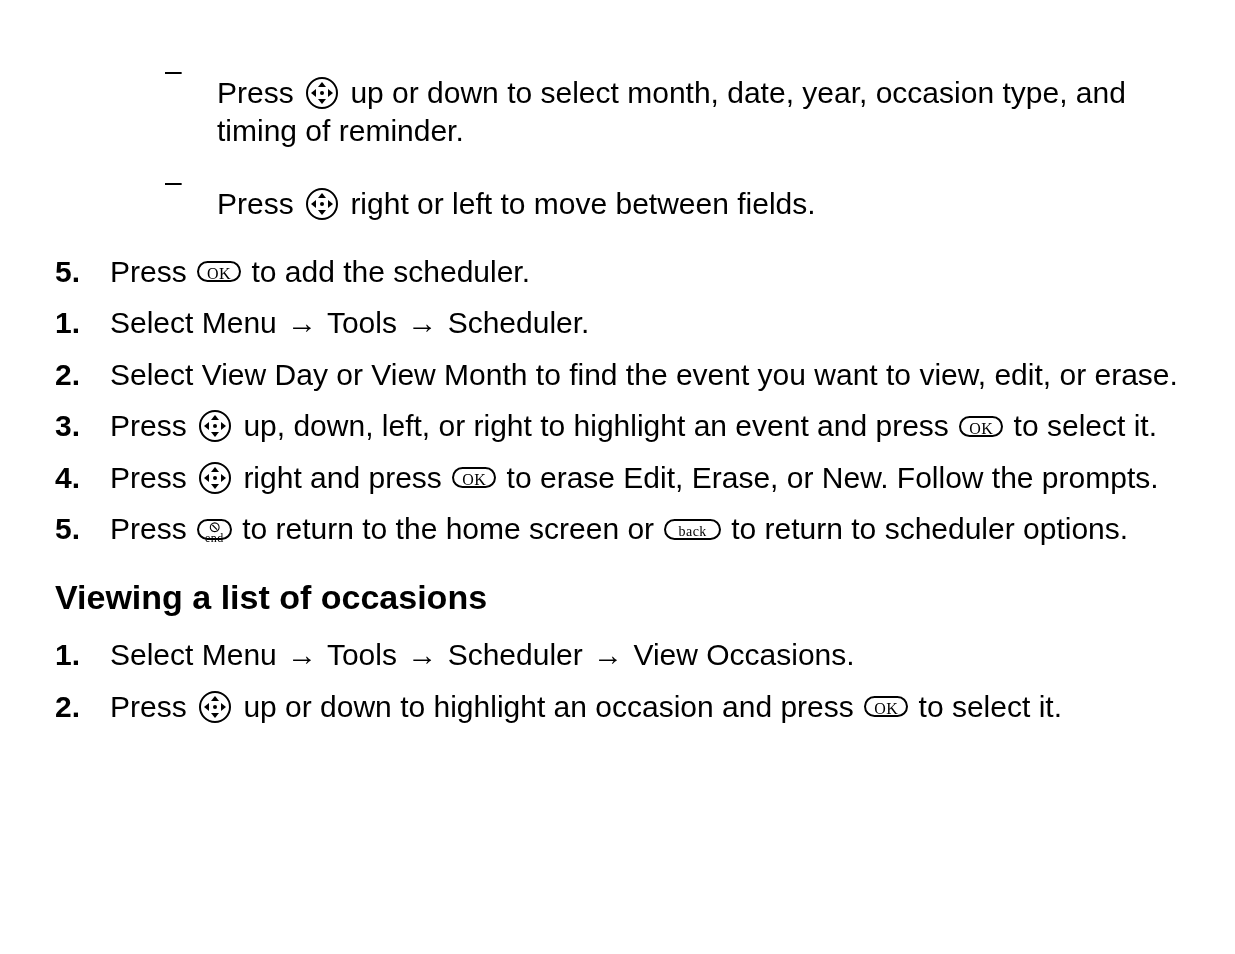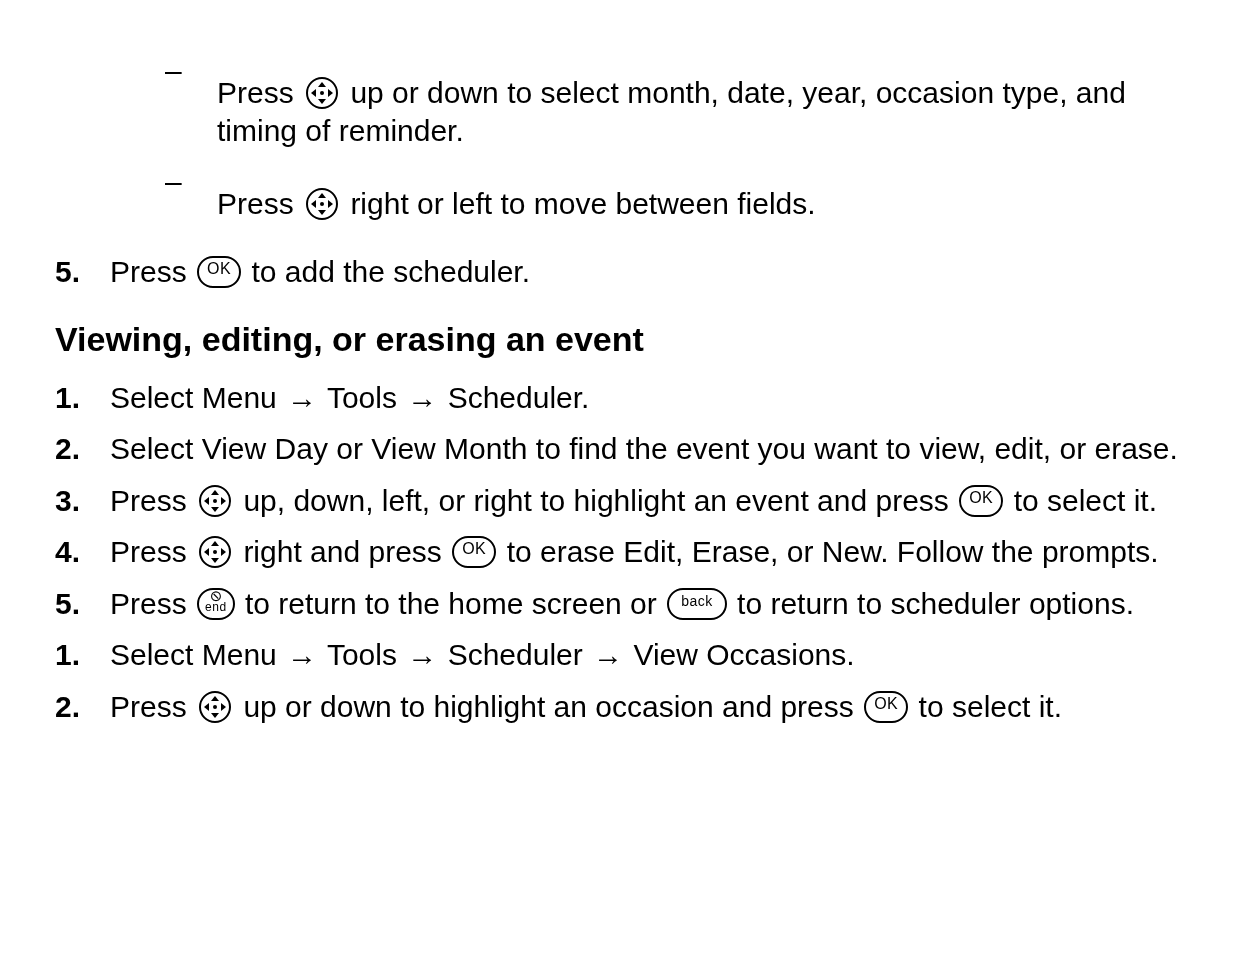--- a/index.html
+++ b/index.html
@@ -116,23 +116,23 @@
   }
   .nav-icon i.r {
     right: 3px; top: 50%; transform: translateY(-50%);
     border-width: 4px 0 4px 5px;
     border-color: transparent transparent transparent #000;
   }
   .ok-oval, .back-oval, .end-oval {
     border: 2px solid #000;
     border-radius: 999px;
     padding: 0 8px;
-    height: 32px;
+    height: 21px;
     font-size: 16px;
-    font-family: Liberation Sans, sans-serif;
+    font-family: Liberation Serif, serif;
     letter-spacing: 0.5px;
     line-height: 22px;
     box-sizing: border-box;
     margin: 0 2px;
   }
   .back-oval { font-size: 14px; padding: 0 12px; }
   .end-oval {
     font-size: 12px;
     padding: 0 6px 2px 6px;
     line-height: 10px;
@@ -189,21 +189,20 @@
     <li class="li">
       <div class="num">5.</div>
       <div class="body">
         <span>Press </span>
         <span class="ok-oval">OK</span>
         <span> to add the scheduler.</span>
       </div>
     </li>
   </ol>
 
-  <div class="heading">Viewing, editing, or erasing an event</div>
   <ol class="ol">
 
     <li class="li">
       <div class="num">1.</div>
       <div class="body">
         <span>Select </span>
         <span class="bold">Menu</span>
         <span class="arrow">→</span>
         <span class="bold">Tools</span>
         <span class="arrow">→</span>
@@ -250,20 +249,21 @@
       <div class="body">
         <span>Press </span>
         <span class="end-oval"><span class="sym">⊘</span><span>end</span></span>
         <span> to return to the home screen or </span>
         <span class="back-oval">back</span>
         <span> to return to scheduler options.</span>
       </div>
     </li>
   </ol>
 
+  <div class="heading">Viewing a list of occasions</div>
   <ol class="ol">
 
     <li class="li">
       <div class="num">1.</div>
       <div class="body">
         <span>Select </span>
         <span class="bold">Menu</span>
         <span class="arrow">→</span>
         <span class="bold">Tools</span>
         <span class="arrow">→</span>

